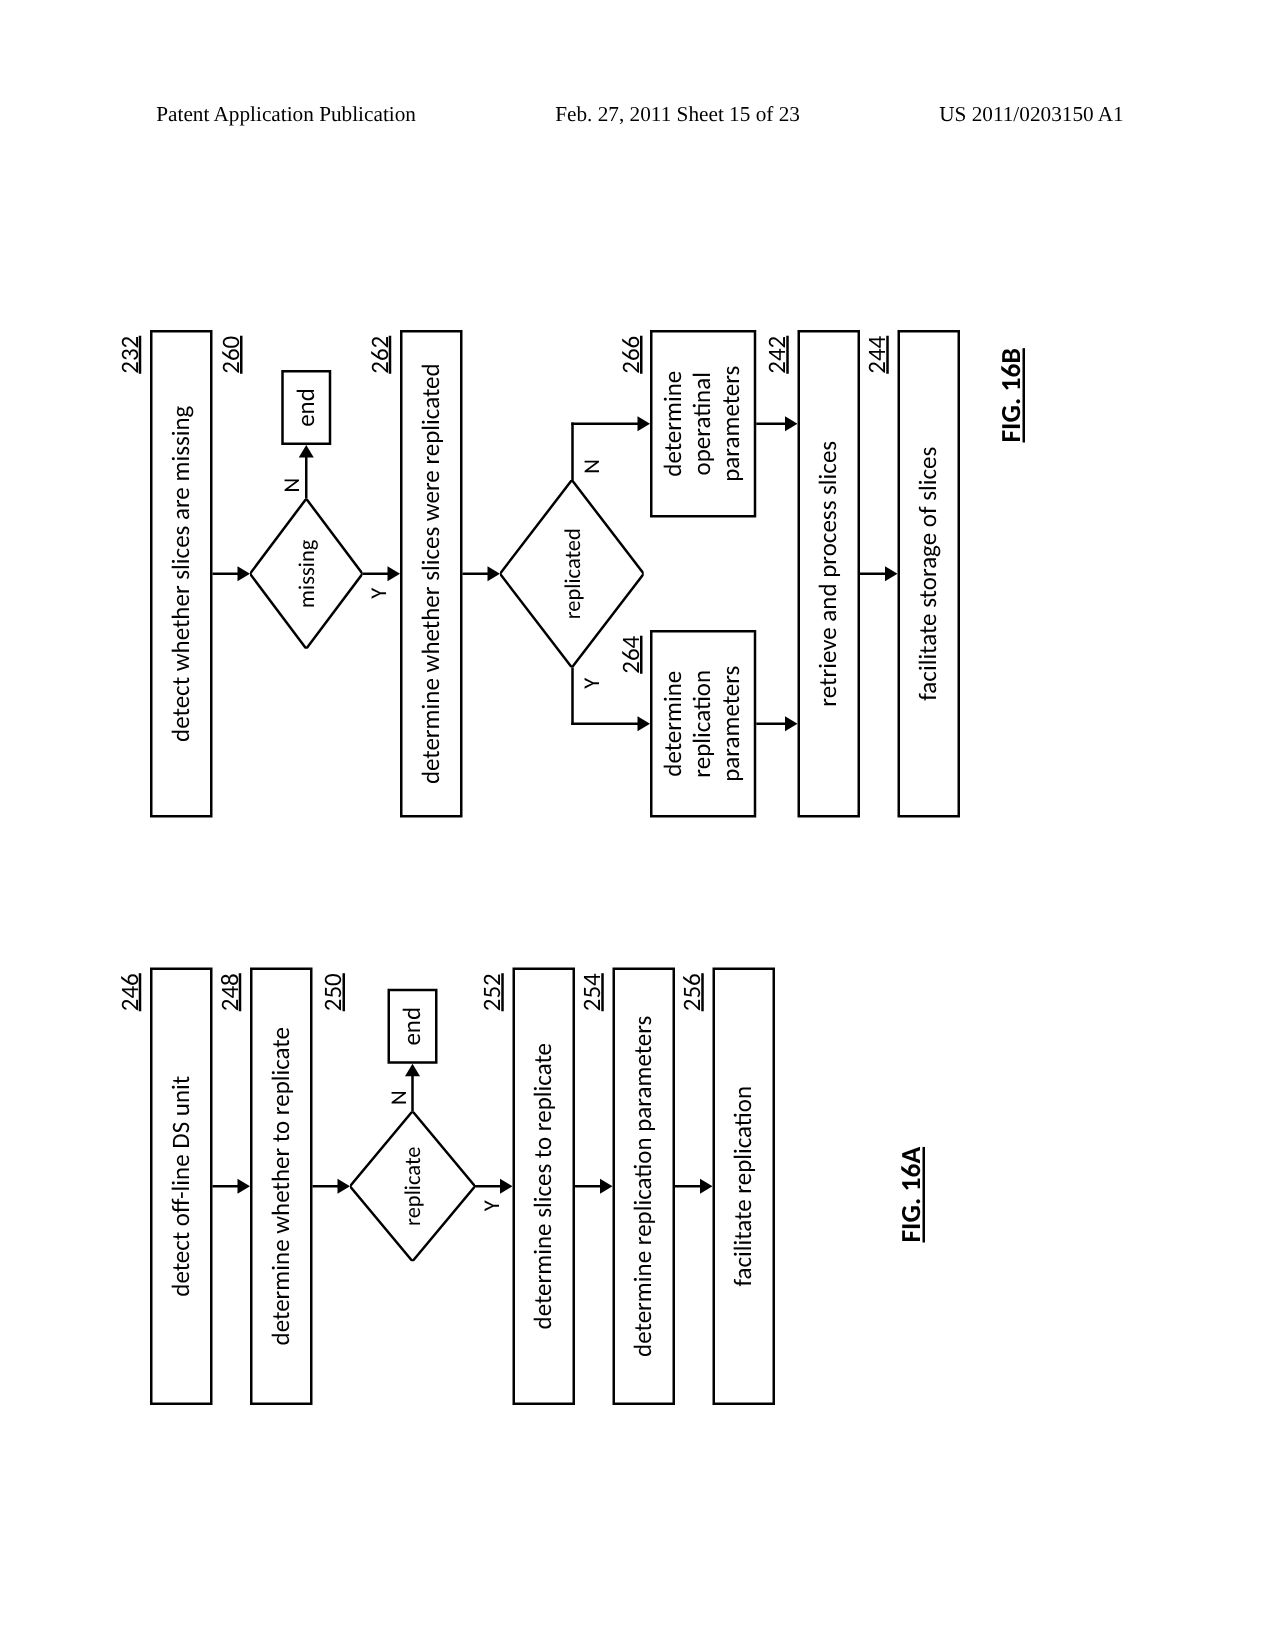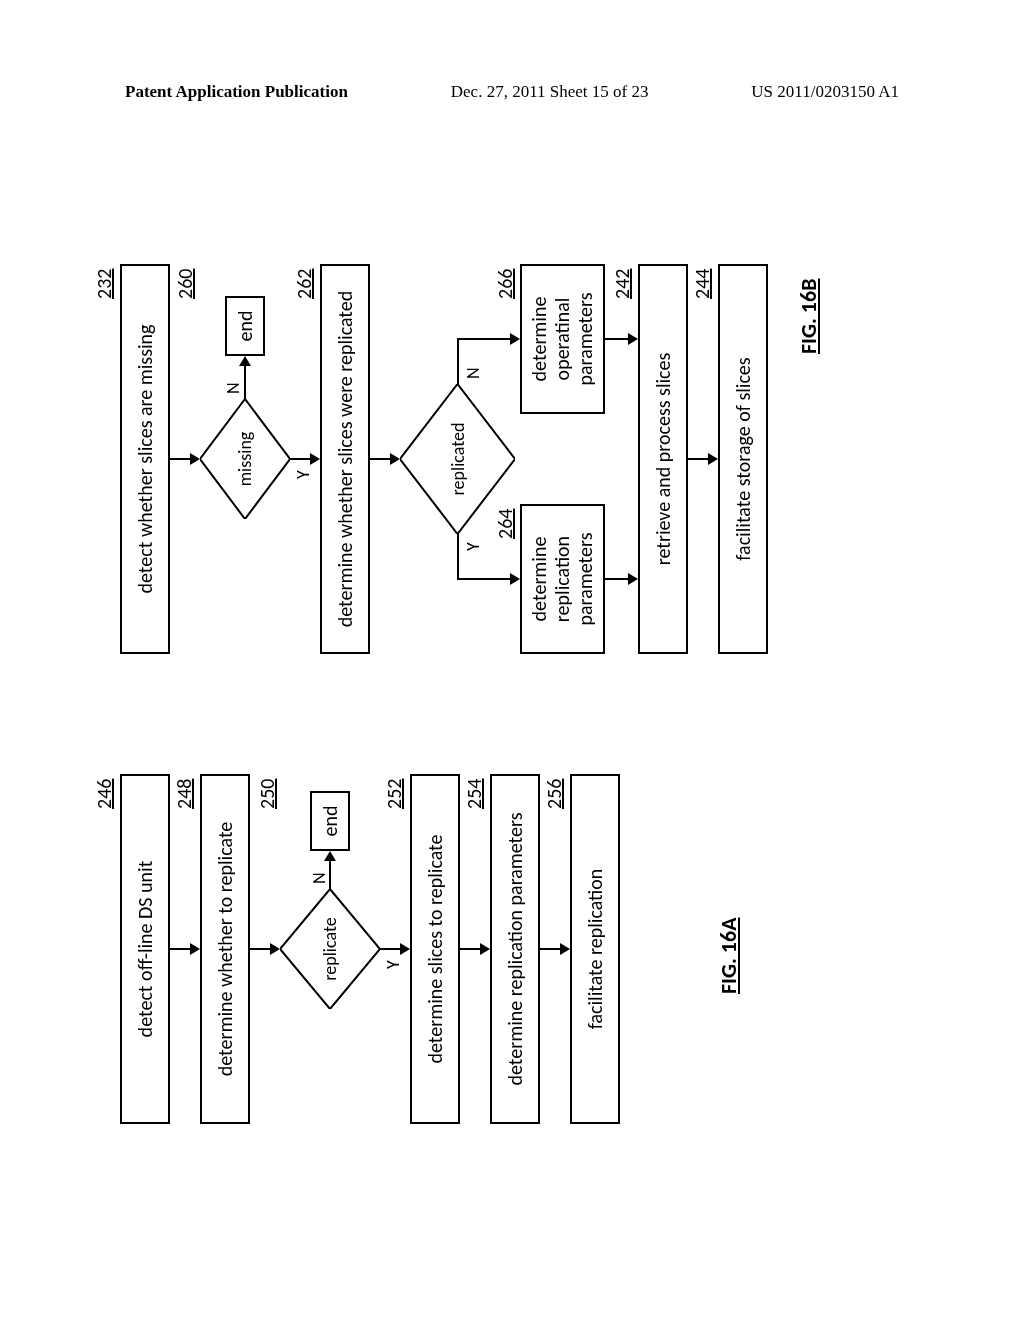--- a/index.html
+++ b/index.html
@@ -15,21 +15,21 @@
     position: absolute;
     top: 82px;
     left: 0;
     right: 0;
     display: flex;
     justify-content: space-between;
     padding: 0 125px;
     font-family: "Times New Roman", serif;
     font-size: 17px;
   }
-  .header .left { font-weight: bold; }
+  .header .left { font-weight: normal; }
   .header .center { }
   .header .right { }
   .diagram-area {
     position: absolute;
     top: 170px;
     left: 0;
     width: 1024px;
     height: 1100px;
     transform: rotate(-90deg);
     transform-origin: 512px 512px;
@@ -94,21 +94,21 @@
     font-size: 22px;
     font-weight: bold;
     text-decoration: underline;
   }
 </style>
 </head>
 <body>
 
 <div class="header">
   <span class="left">Patent Application Publication</span>
-  <span class="center">Dec. 27, 2011  Sheet 15 of 23</span>
+  <span class="center">Feb. 27, 2011  Sheet 15 of 23</span>
   <span class="right">US 2011/0203150 A1</span>
 </div>
 
 <div class="diagram-area">
 
   <div class="flowchart" style="left: 70px; top: 100px; width: 370px; height: 680px;">
 
     <div class="refnum" style="left: 315px; top: -8px;">246</div>
     <div class="box" style="left:0; top:20px; width:350px; height:50px;">detect off-line DS unit</div>
     <div class="arrow-line" style="left:174px; top:70px; width:2px; height:22px;"></div>

